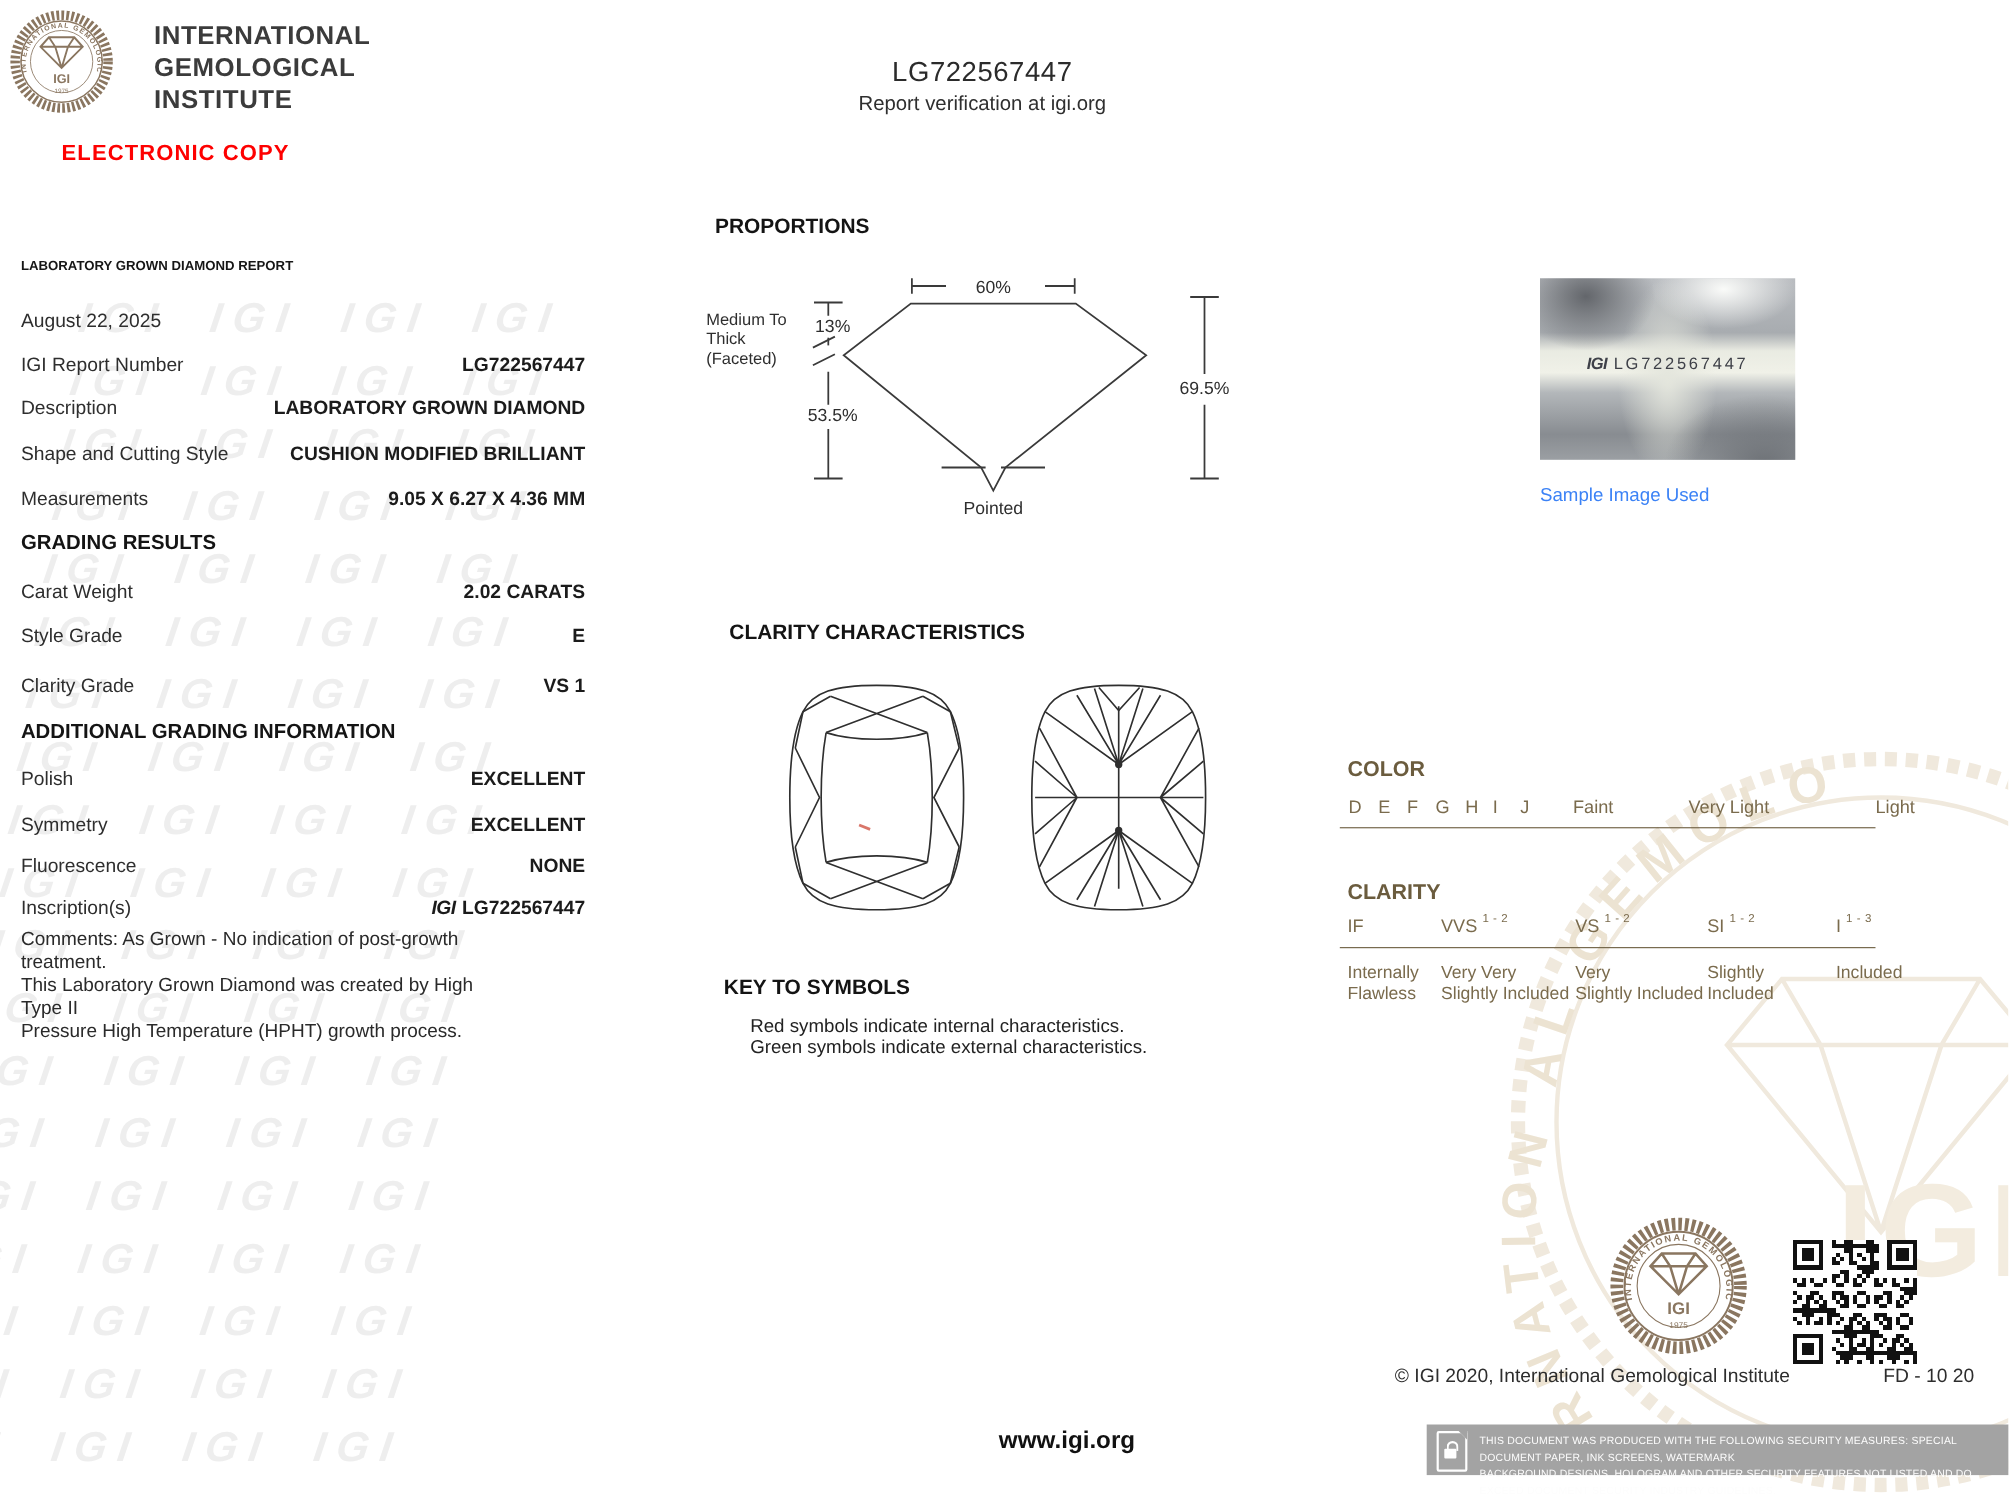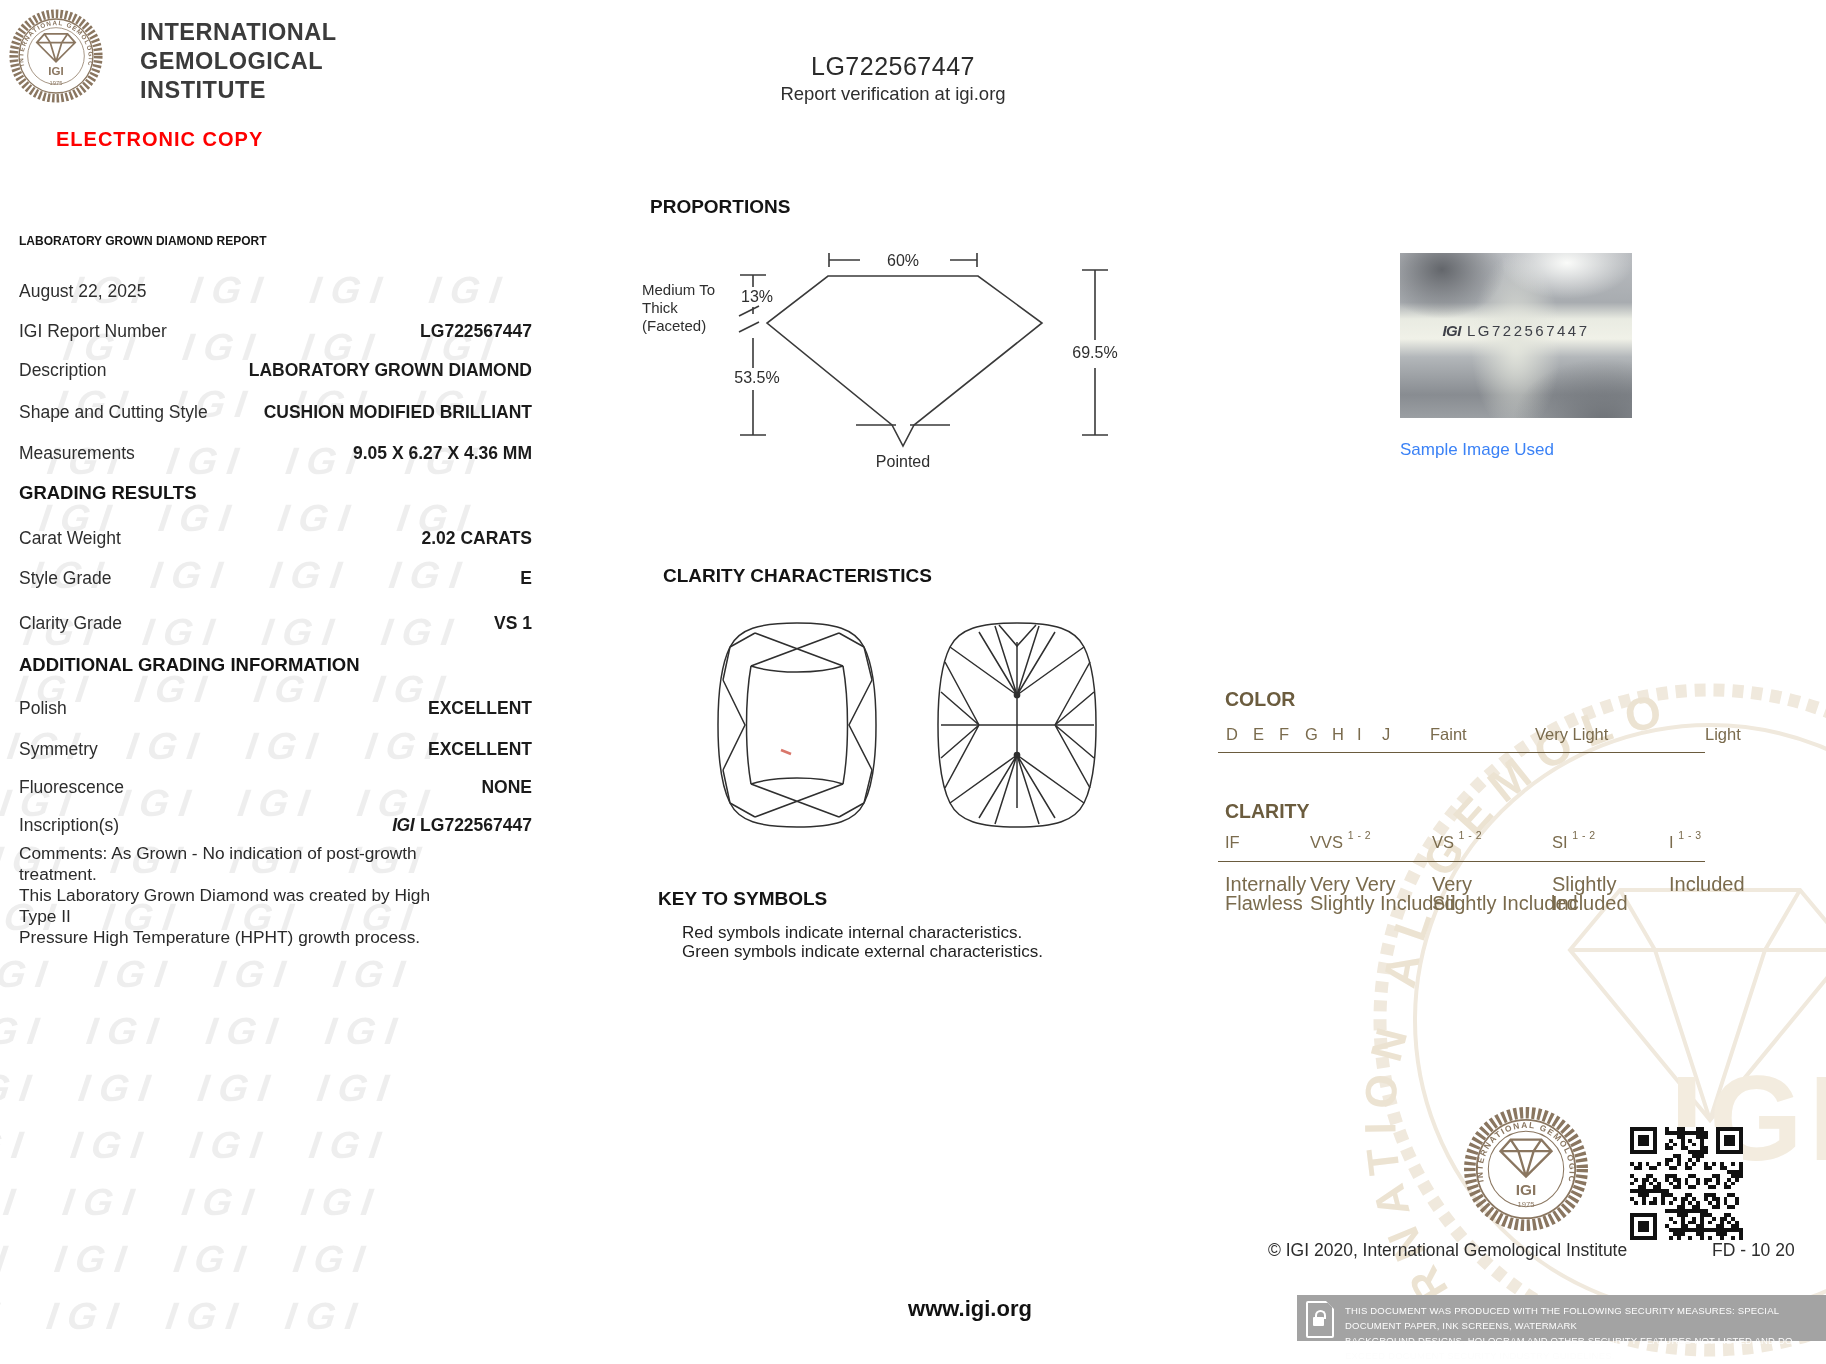--- a/index.html
+++ b/index.html
@@ -56,21 +56,21 @@
   .h-keys{position:absolute;left:658px;top:888px;font-size:19px;font-weight:700;color:#141414;z-index:2;}
   .key-lines{position:absolute;left:682px;top:923px;font-size:17px;line-height:19px;color:#222;z-index:2;}
 
   
   .h-color{position:absolute;left:1225px;top:688px;font-size:19.5px;font-weight:700;color:#6b5c3e;z-index:2;}
   .scale{position:absolute;left:1218px;width:590px;z-index:2;color:#7a6b4d;}
   .scale .g{position:absolute;top:0;font-size:16.5px;}
   .scale-line{position:absolute;left:1218px;width:487px;height:0;border-top:1.6px solid #6a5b3e;z-index:2;}
   .h-clarity{position:absolute;left:1225px;top:800px;font-size:19.5px;font-weight:700;color:#6b5c3e;z-index:2;}
   .sup{font-size:10.5px;vertical-align:9px;letter-spacing:.5px;}
-  .cdesc{position:absolute;top:0;font-size:20px;line-height:19px;color:#7a6b4d;}
+  .cdesc{position:absolute;top:0;font-size:16px;line-height:19px;color:#7a6b4d;}
   .c0{left:7px;} .c1{left:92px;} .c2{left:214px;} .c3{left:334px;} .c4{left:427px;margin-left:24px;}
 
   
   .stamp{position:absolute;left:1462px;top:1100px;z-index:2;}
   .qr{position:absolute;left:1630px;top:1127px;z-index:2;}
   .copyright{position:absolute;left:1268px;top:1240px;font-size:17.5px;color:#2d2d2d;z-index:2;}
   .form-code{position:absolute;left:1712px;top:1240px;font-size:17.5px;color:#2d2d2d;z-index:2;}
   .website{position:absolute;left:820px;top:1296px;width:300px;text-align:center;
     font-size:22px;font-weight:700;color:#111;z-index:2;}
   .sec-bar{position:absolute;left:1283px;top:1295px;width:535px;height:46px;background:#a3a3a3;z-index:2;margin-left:14px;}

